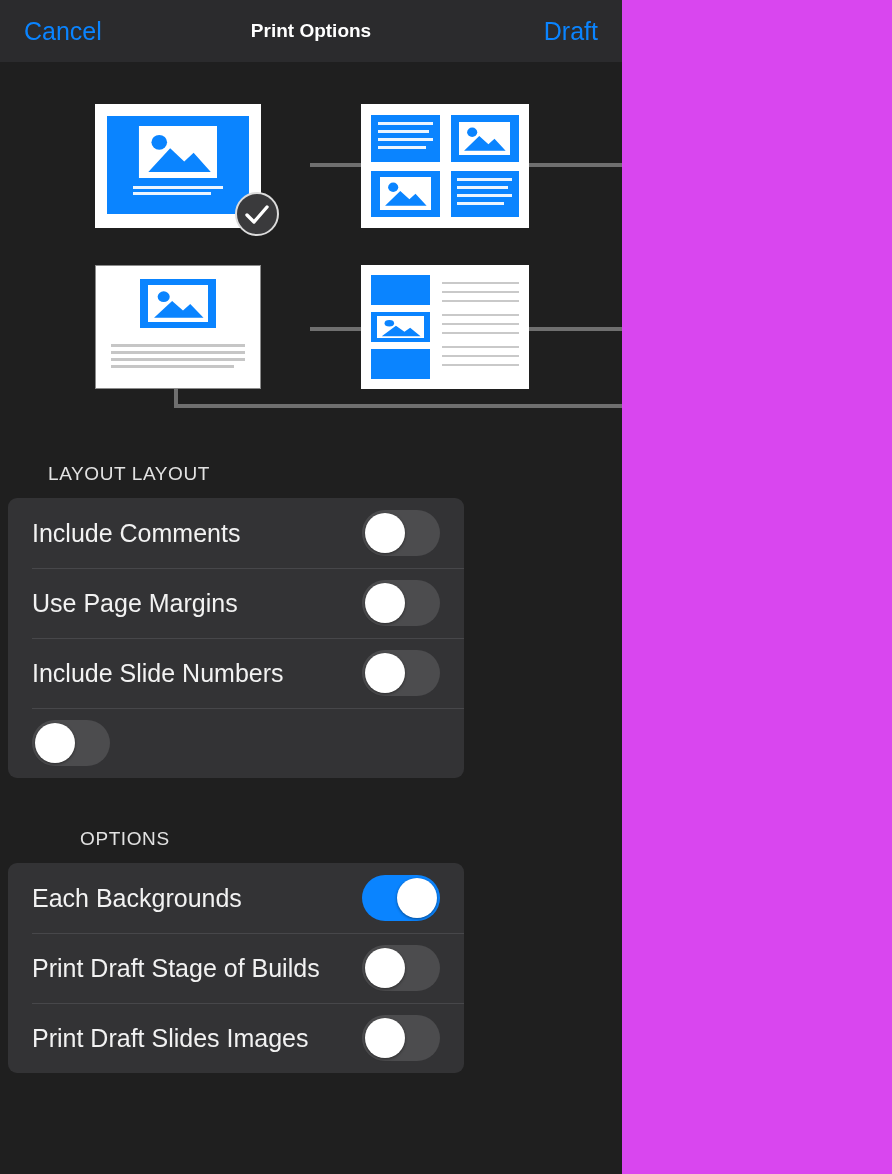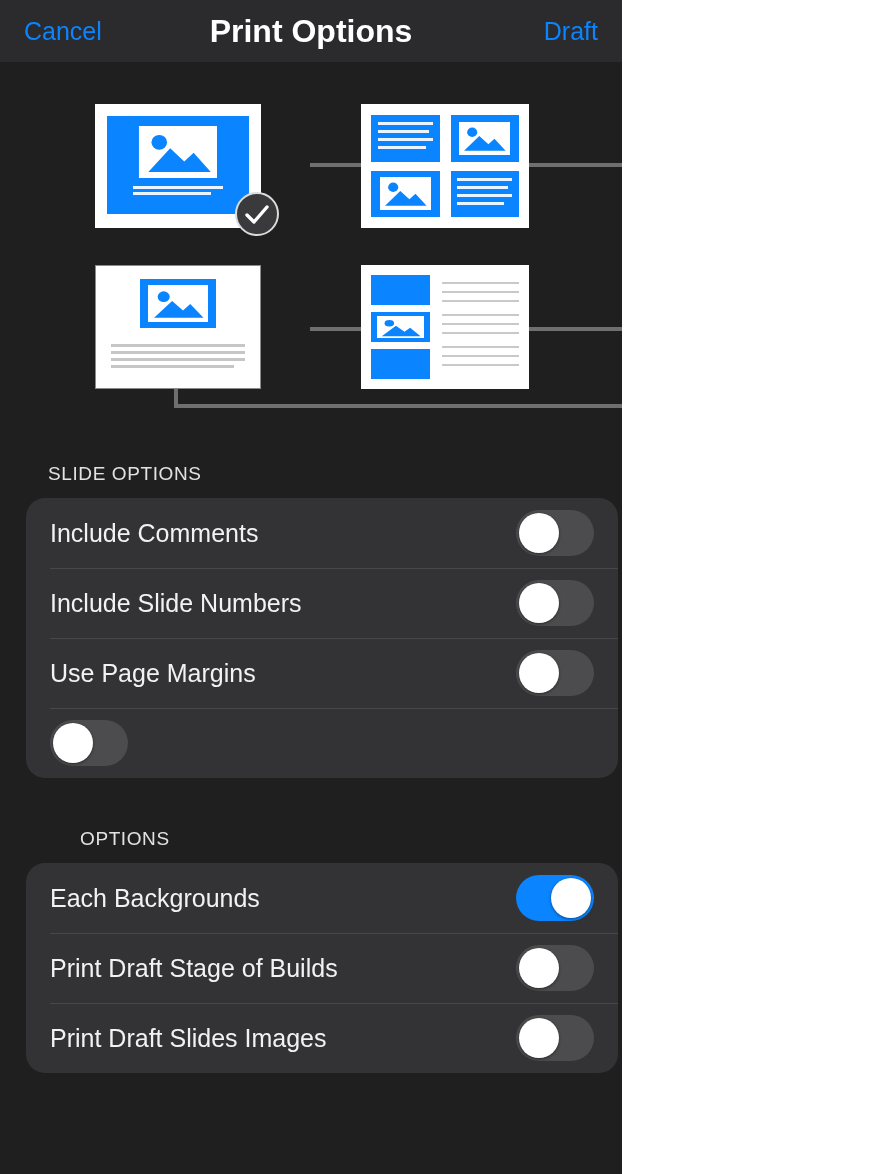--- a/index.html
+++ b/index.html
@@ -7,21 +7,21 @@
     background: #000000;
     width: 892px; height: 1174px;
     overflow: hidden;
     font-family: "Liberation Sans", sans-serif;
     -webkit-font-smoothing: antialiased;
   }
   #root {
     position: relative;
     width: 892px;
     height: 1174px;
-    background: #ffffff;
+    background: #d946ef;
   }
   
   .panel {
     position: absolute;
     left: 0; top: 0;
     width: 622px;
     height: 1174px;
     background: #1f1f1f;
     overflow: hidden;
   }
@@ -41,21 +41,21 @@
     font-size: 25px;
     color: #0a84ff;
     background: none;
     border: none;
     padding: 0;
     font-family: "Liberation Sans", sans-serif;
     cursor: pointer;
     line-height: 1;
   }
   .nav-title {
-    font-size: 32px;
+    font-size: 19px;
     font-weight: bold;
     color: #ffffff;
     position: absolute;
     left: 0; right: 0;
     text-align: center;
     pointer-events: none;
   }
   
   .thumb-area {
     position: absolute;
@@ -138,24 +138,24 @@
   .sec-header {
     position: absolute;
     left: 48px;
     font-size: 19px;
     color: #e2e2e2;
     letter-spacing: .6px;
   }
   
   .card {
     position: absolute;
-    left: 26px;
-    width: 592px;
+    left: 8px;
+    width: 456px;
     background: #333335;
-    border-radius: 19px;
+    border-radius: 9px;
     overflow: hidden;
   }
   .row {
     position: relative;
     height: 70px;
     display: flex;
     align-items: center;
     box-sizing: border-box;
     padding: 0 24px 0 24px;
     cursor: pointer;
@@ -332,37 +332,37 @@
               <div class="gline"></div>
                 <div class="gline"></div>
                 <div class="gline"></div>
             </div>
           </div>
         </div>
       </div>
 
     </div>
 
-    <div class="sec-header" style="top:463px;">SLIDE OPTIONS</div>
+    <div class="sec-header" style="top:463px;">LAYOUT LAYOUT</div>
 
     <div class="card" style="top:498px;">
       <div class="row">
         <div class="row-label">Include Comments</div>
         <div class="switch">
           <div class="knob"></div>
         </div>
       </div>
       <div class="row">
+        <div class="row-label">Use Page Margins</div>
+        <div class="switch">
+          <div class="knob"></div>
+        </div>
+      </div>
+      <div class="row">
         <div class="row-label">Include Slide Numbers</div>
-        <div class="switch">
-          <div class="knob"></div>
-        </div>
-      </div>
-      <div class="row">
-        <div class="row-label">Use Page Margins</div>
         <div class="switch">
           <div class="knob"></div>
         </div>
       </div>
       <div class="row">
         <div class="switch">
           <div class="knob"></div>
         </div>
       </div>
     </div>

